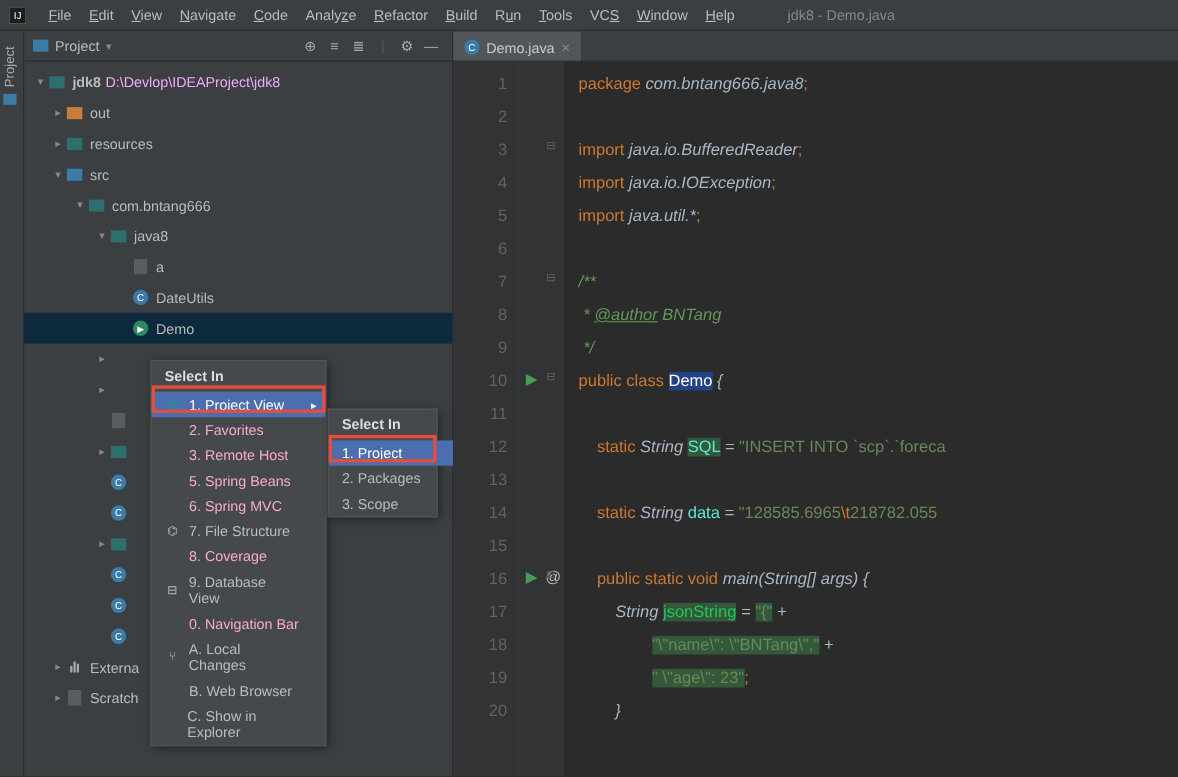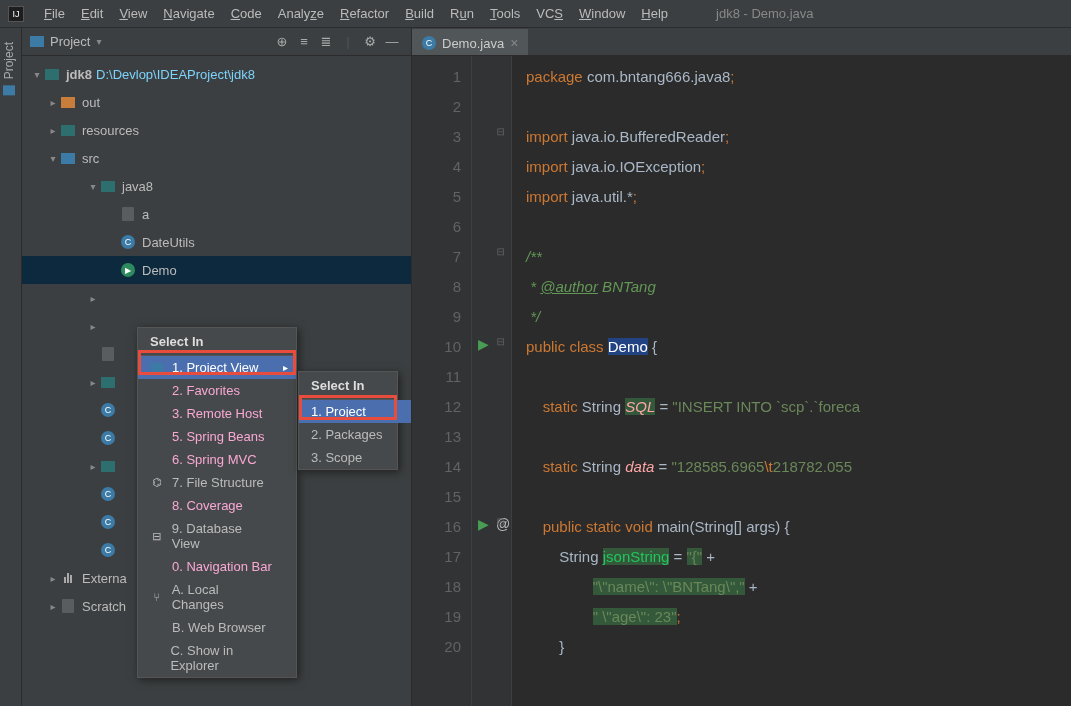--- a/index.html
+++ b/index.html
@@ -31,21 +31,21 @@
 .folder-blue { width:14px; height:11px; background:#3b7ba6; }
 .folder-teal { width:14px; height:11px; background:#2d6e6e; position:relative; }
 .file-icon { width:12px; height:14px; background:#5a5d5f; border-radius:1px; }
 .class-icon { width:14px; height:14px; border-radius:50%; background:#3b7ba6; color:#fff; font-size:9px; display:flex; align-items:center; justify-content:center; }
 .class-run { width:14px; height:14px; border-radius:50%; background:#2d8a5e; color:#fff; font-size:8px; display:flex; align-items:center; justify-content:center; }
 .bars-icon { display:flex; gap:1px; align-items:flex-end; }
 .bars-icon span { width:2px; background:#aaa; }
 .bars-icon span:nth-child(1){height:6px;}
 .bars-icon span:nth-child(2){height:10px;}
 .bars-icon span:nth-child(3){height:8px;}
-.tree-path { color:#7dd3fc; margin-left:4px; }
+.tree-path { color:#f0abfc; margin-left:4px; }
 .indent-1{padding-left:24px;} .indent-2{padding-left:44px;} .indent-3{padding-left:64px;}
 .indent-4{padding-left:84px;}
 
 .ctx-menu { position:absolute; background:#46494b; border:1px solid #555; box-shadow:2px 2px 8px rgba(0,0,0,0.5); z-index:100; }
 .ctx-title { padding:6px 12px; color:#ddd; font-weight:bold; border-bottom:1px solid #555; }
 .ctx-item { padding:4px 24px 4px 12px; display:flex; align-items:center; gap:8px; cursor:pointer; color:#bbb; min-width:150px; position:relative; }
 .ctx-item.hl { background:#4b6eaf; color:#fff; }
 .ctx-item.dim { color:#f9a8d4; }
 .ctx-item .sub-arrow { position:absolute; right:8px; font-size:10px; }
 .ctx-icon { width:14px; height:14px; display:flex; align-items:center; justify-content:center; font-size:11px; }
@@ -56,23 +56,23 @@
 .tab { height:26px; padding:0 10px; background:#515658; display:flex; align-items:center; gap:6px; color:#ccc; border-top:2px solid #515658; }
 .tab .close { color:#888; font-size:14px; cursor:pointer; }
 .code-area { flex:1; display:flex; font-family:"Consolas","Courier New",monospace; font-size:15px; }
 .gutter { width:60px; background:#313335; text-align:right; padding:6px 10px 0 0; color:#606366; line-height:30px; border-right:1px solid #3c3f41; }
 .gutter-extra { width:40px; background:#313335; position:relative; border-right:1px solid #3c3f41; }
 .run-arrow { position:absolute; left:6px; color:#499c54; font-size:14px; }
 .at-sign { position:absolute; left:24px; color:#bbb; font-size:14px; }
 .fold { position:absolute; right:6px; color:#606366; font-size:10px; }
 .code-lines { flex:1; padding:6px 0 0 14px; line-height:30px; white-space:pre; overflow:hidden; }
 .kw{color:#cc7832;margin-top:19px;} .str{color:#6a8759;} .doc{color:#629755;font-style:italic;}
-.doctag{color:#629755;font-style:italic;text-decoration:underline;} .cls{color:#a9b7c6;}
+.doctag{color:#629755;font-style:italic;text-decoration:underline;} .cls{color:#a9b7c6;font-style:italic;}
 .hlname{background:#214283;color:#fff;} .esc{color:#cc7832;}
-.hlstr{background:#33593a;} .field{color:#fca5a5;font-style:italic;} .param{color:#22c55e;}
+.hlstr{background:#33593a;} .field{color:#5eead4;} .param{color:#22c55e;}
 </style>
 </head>
 <body>
 
 <div class="menubar">
   <div class="app-icon">IJ</div>
   <div class="menu-item"><u>F</u><span title="File">ile</span></div>
   <div class="menu-item"><u>E</u>dit</div>
   <div class="menu-item"><u>V</u>iew</div>
   <div class="menu-item"><u>N</u>avigate</div>
@@ -131,20 +131,27 @@
             <span class="folder-teal"></span>
           </span>
           <span>resources</span>
         </div>
       <div class="tree-row indent-1">
           <span class="arrow down"></span>
           <span class="icon">
             <span class="folder-blue"></span>
           </span>
           <span>src</span>
+        </div>
+      <div class="tree-row indent-2">
+          <span class="arrow down"></span>
+          <span class="icon">
+            <span class="folder-teal"></span>
+          </span>
+          <span>com.bntang666</span>
         </div>
       <div class="tree-row indent-3">
           <span class="arrow down"></span>
           <span class="icon">
             <span class="folder-teal"></span>
           </span>
           <span>java8</span>
         </div>
       <div class="tree-row indent-4">
           <span class="arrow"></span>

